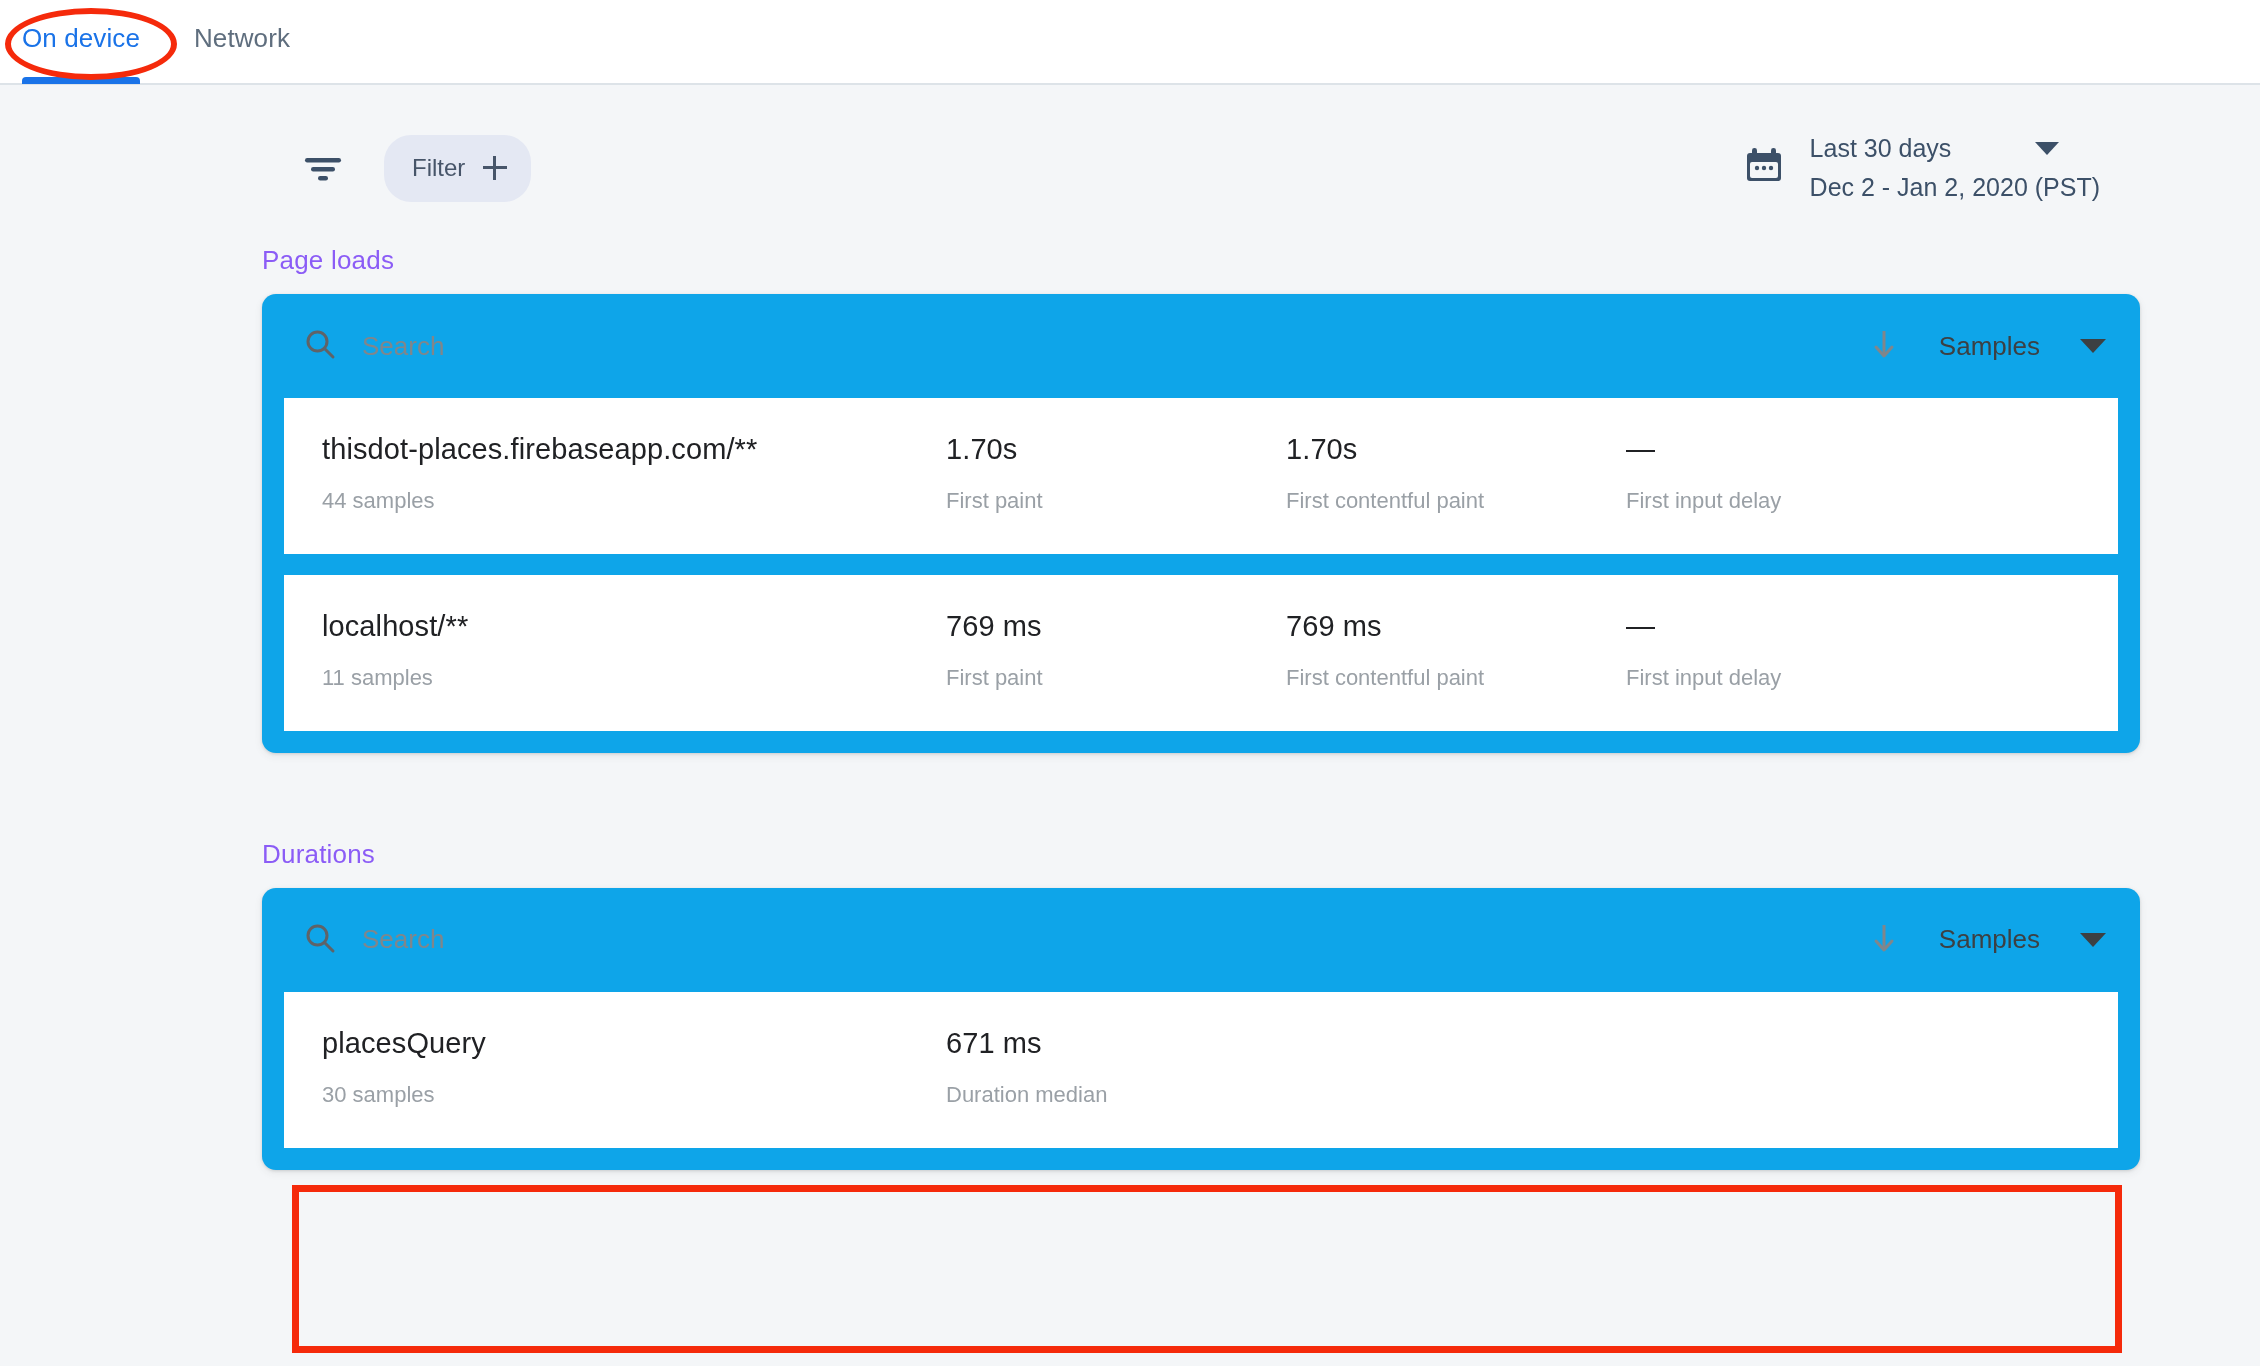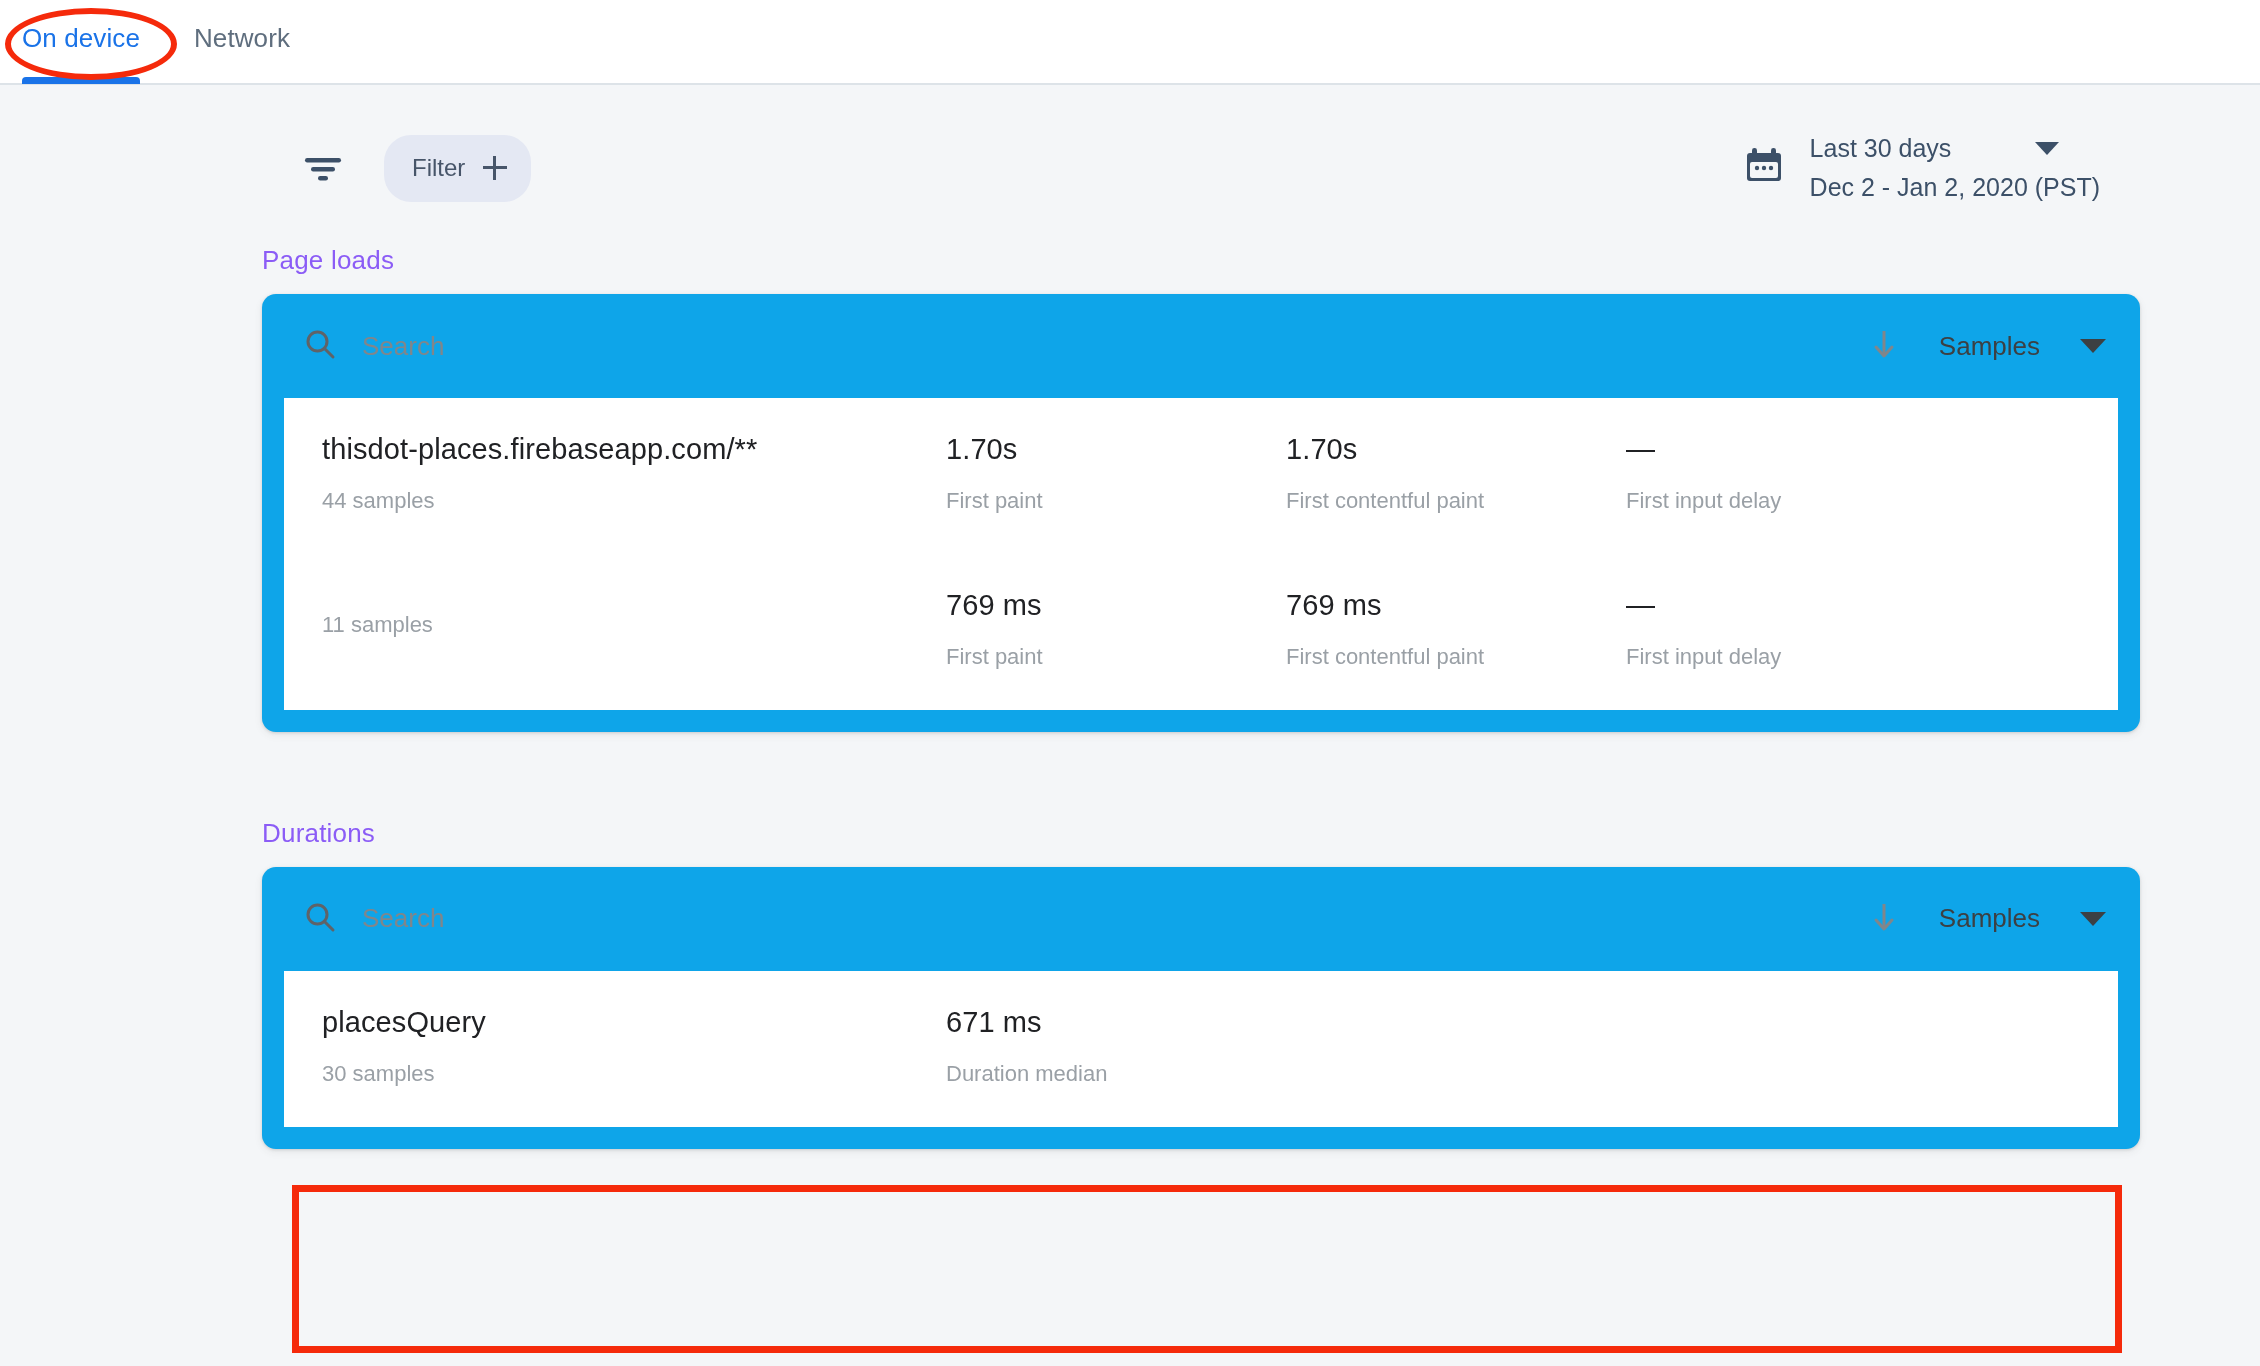--- a/index.html
+++ b/index.html
@@ -170,21 +170,21 @@
     user-select: none;
   }
   .sort-label { font-size: 26px; color: #3c4043; }
   .caret-dark {
     width: 0; height: 0;
     border-left: 13px solid transparent;
     border-right: 13px solid transparent;
     border-top: 14px solid #3c4043;
   }
 
-  .rows { display: flex; flex-direction: column; gap: 0; padding: 0 22px; }
+  .rows { display: flex; flex-direction: column; gap: 21px; padding: 0 22px; }
   .row {
     background: #ffffff;
     display: flex;
     align-items: flex-start;
     padding: 36px 0 40px 0;
     cursor: pointer;
   }
   .cell { display: flex; flex-direction: column; }
   .cell-primary {
     font-size: 29px;
@@ -311,20 +311,21 @@
           <span class="cell-secondary">First contentful paint</span>
         </div>
         <div class="cell col-m3">
           <span class="cell-primary">—</span>
           <span class="cell-secondary">First input delay</span>
         </div>
       </div>
 
       <div class="row">
         <div class="cell col-name">
+          <span class="cell-primary">localhost/**</span>
           <span class="cell-secondary">11 samples</span>
         </div>
         <div class="cell col-m1">
           <span class="cell-primary">769 ms</span>
           <span class="cell-secondary">First paint</span>
         </div>
         <div class="cell col-m2">
           <span class="cell-primary">769 ms</span>
           <span class="cell-secondary">First contentful paint</span>
         </div>

